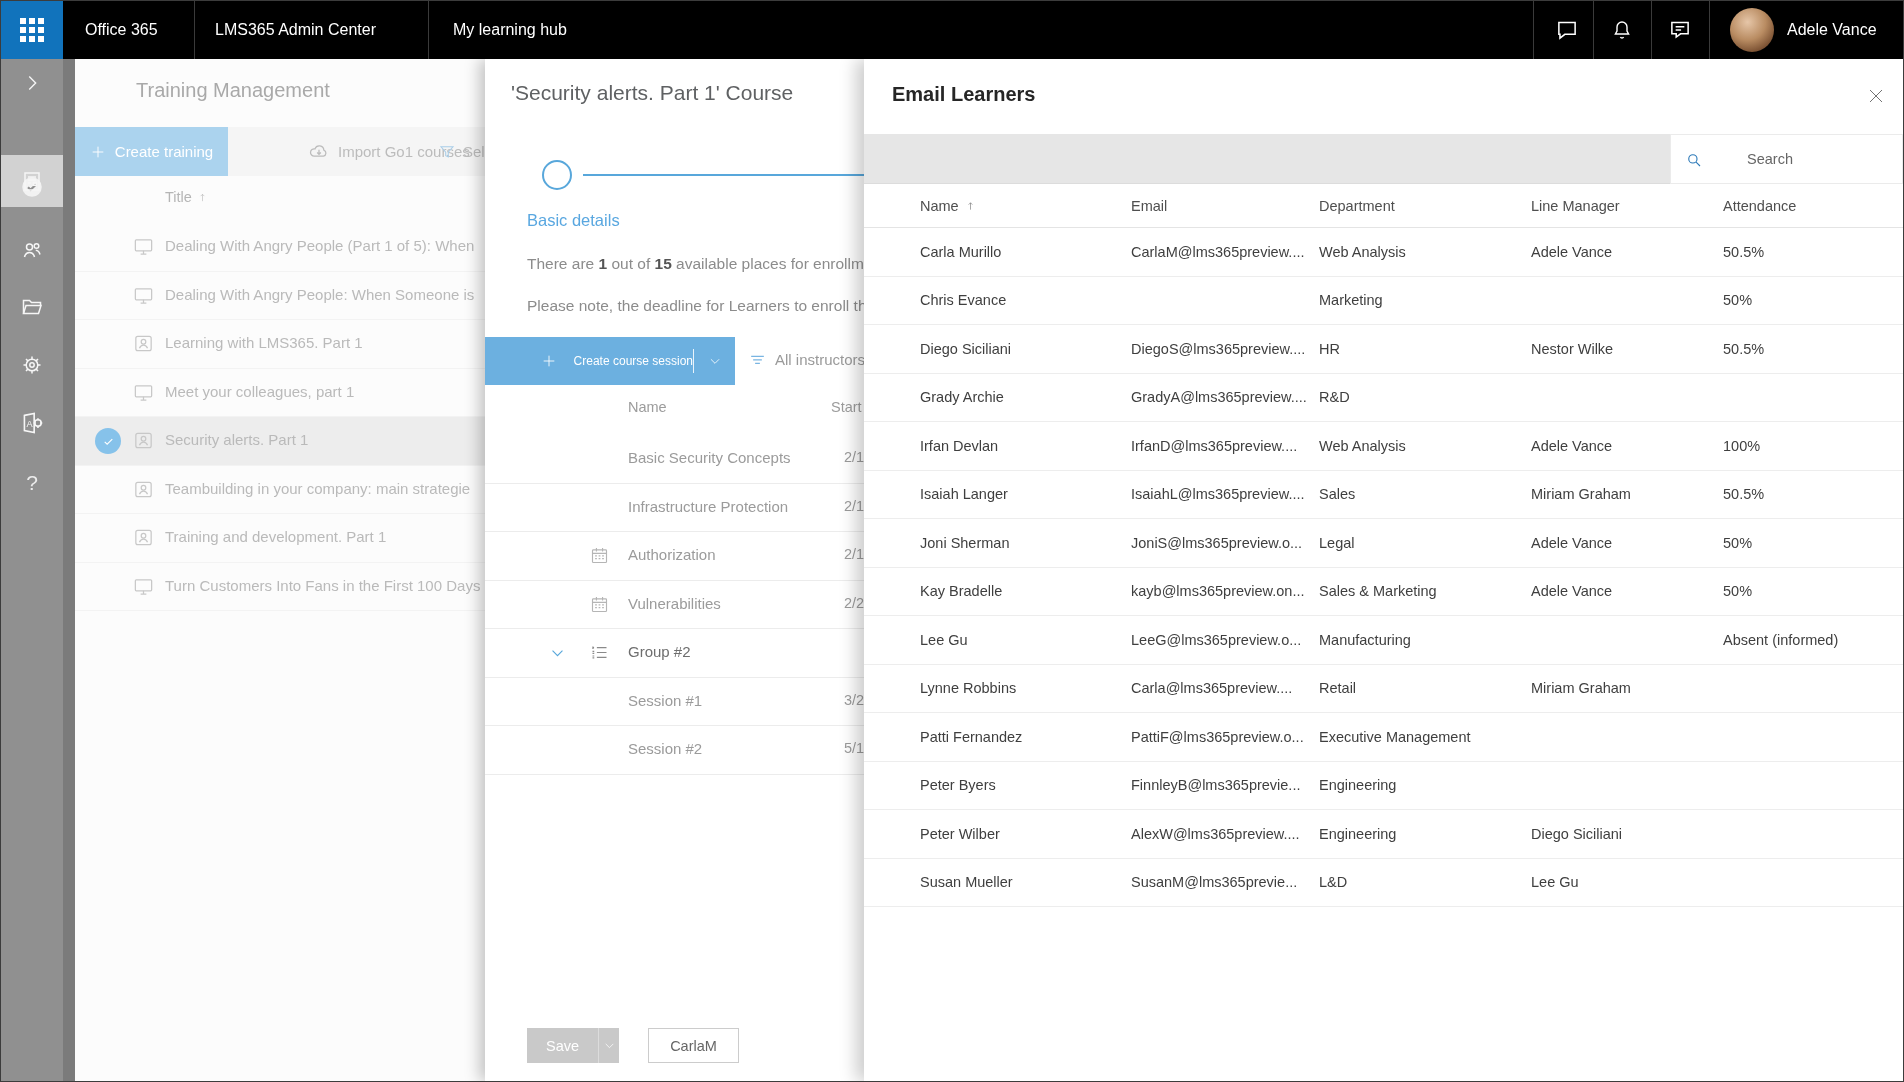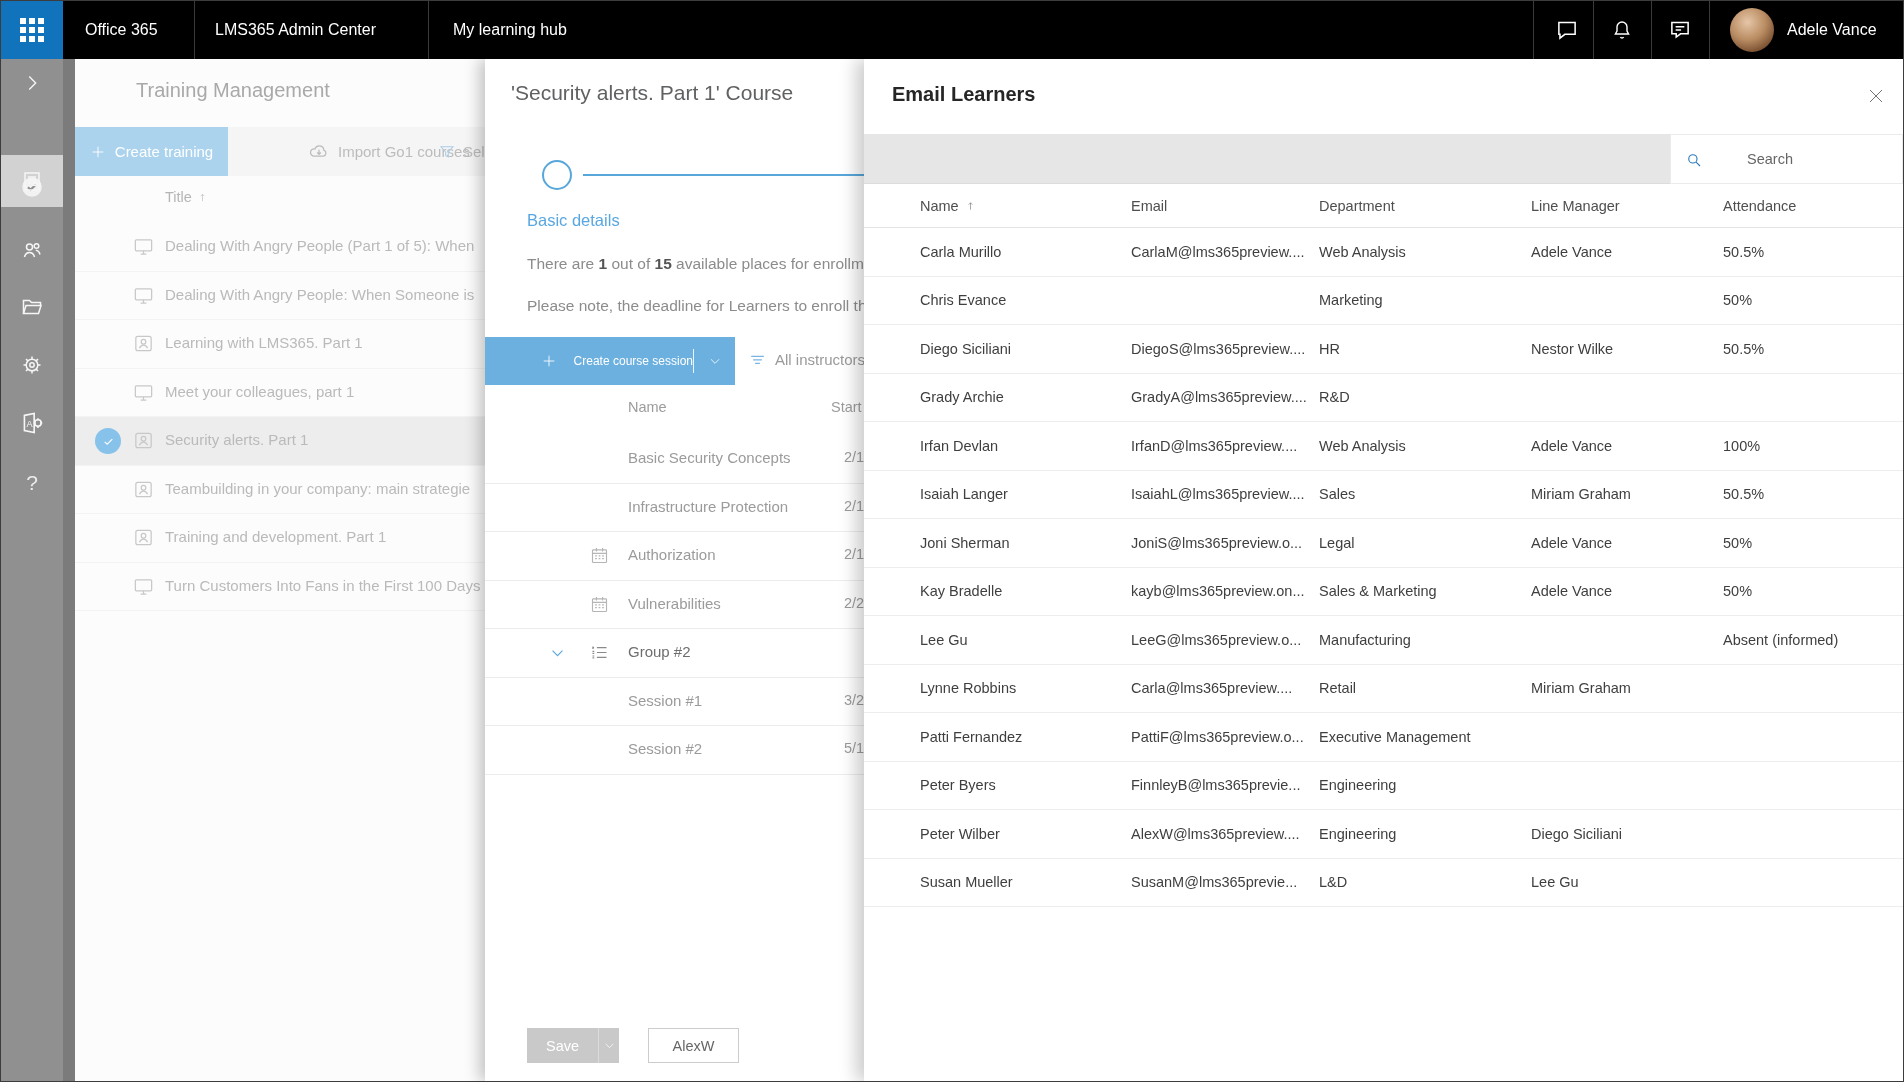--- a/index.html
+++ b/index.html
@@ -437,21 +437,21 @@
 
     <div class="cp-save">
         <span>Save</span>
       </div>
     <div class="cp-save-chev">
       <svg width="13" height="13" viewBox="0 0 24 24">
           <polyline points="5 9 12 16 19 9"></polyline>
         </svg>
     </div>
     <div class="cp-cancel">
-        <span>AlexW</span>
+        <span>CarlaM</span>
       </div>
   </div>
 
   <div class="email-panel">
     <div class="ep-title">Email Learners</div>
     <div class="ep-close">
       <svg width="18" height="18" viewBox="0 0 24 24">
           <path d="M4 4l16 16M20 4L4 20"></path>
         </svg>
     </div>

